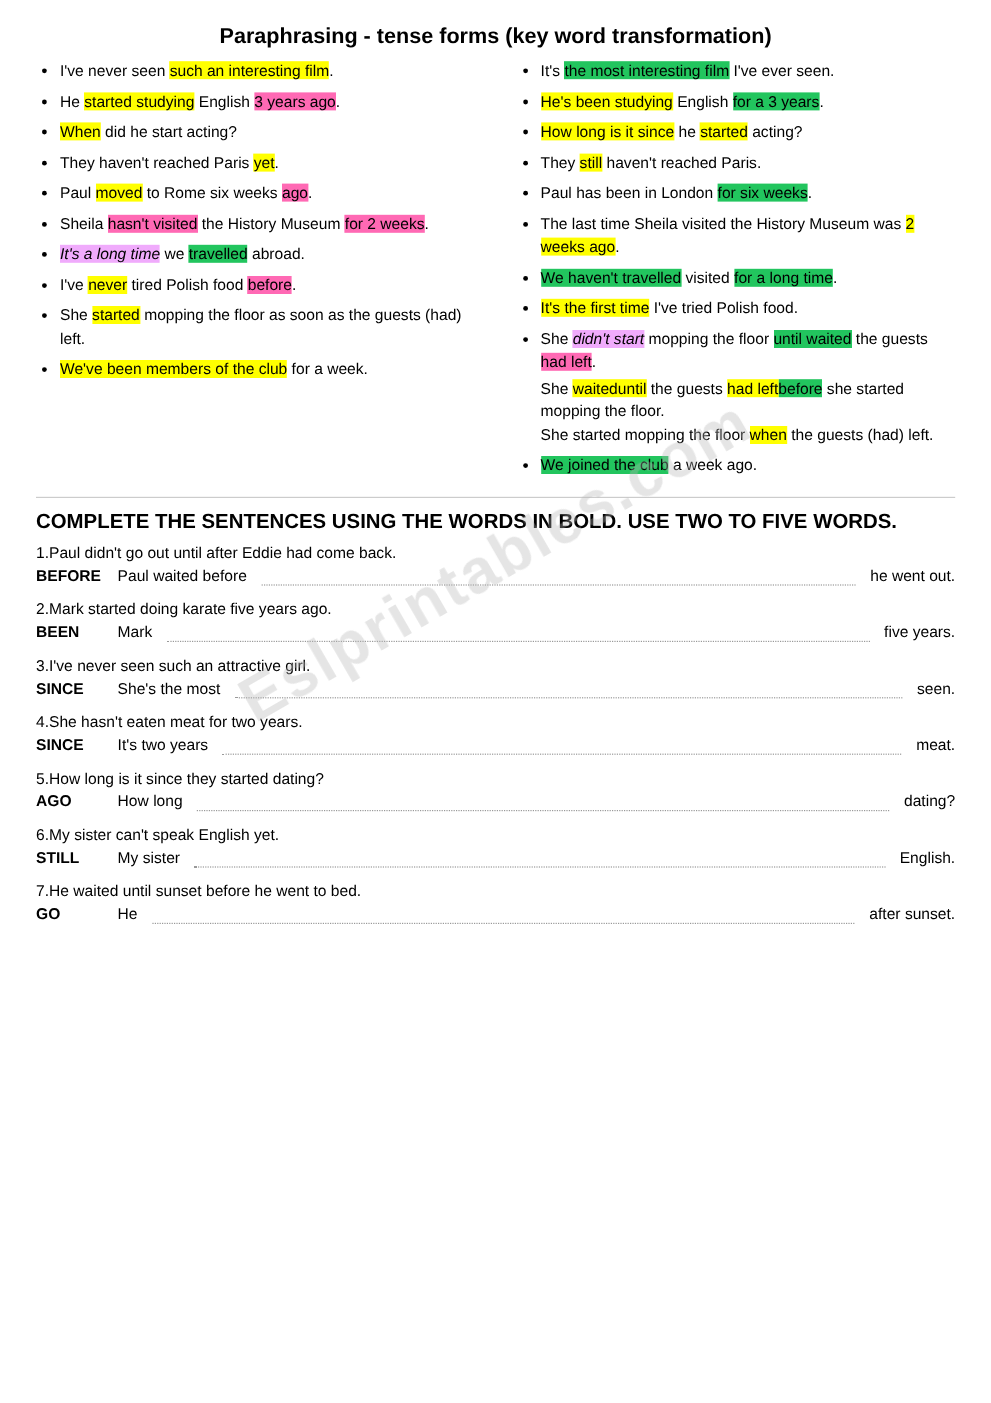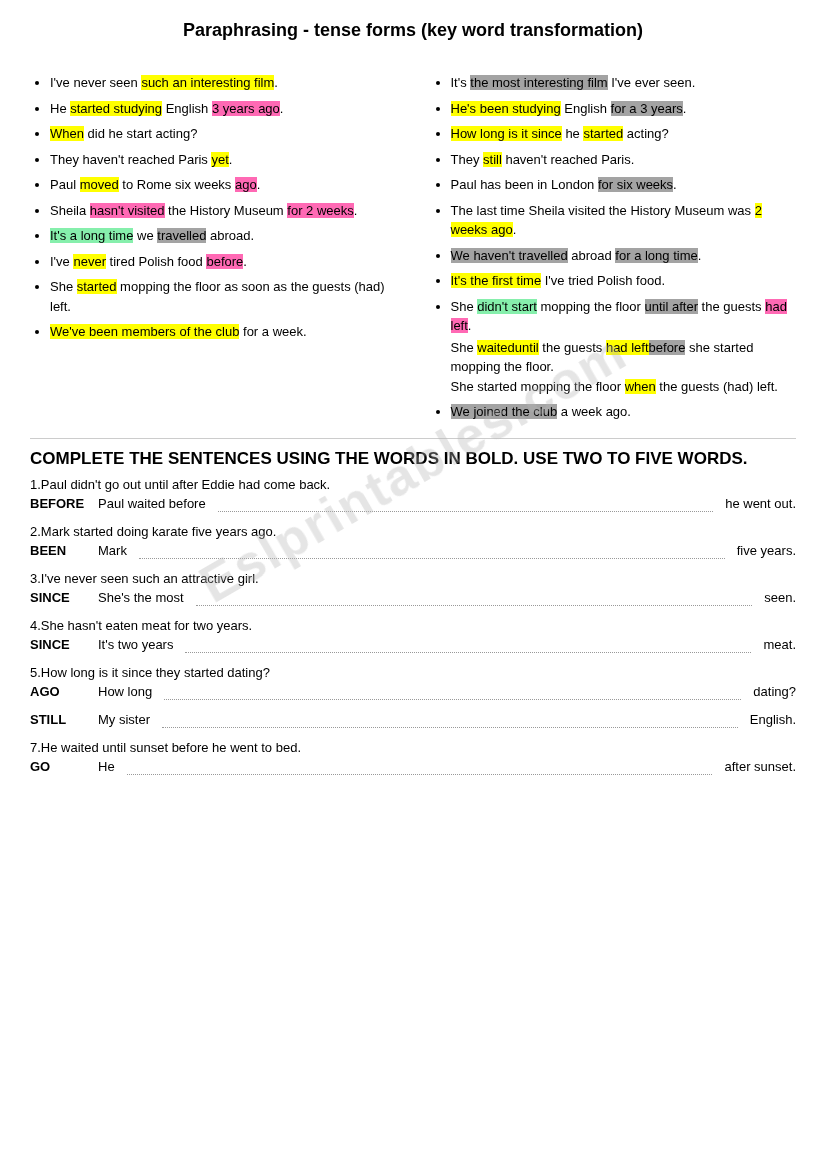--- a/index.html
+++ b/index.html
@@ -9,42 +9,42 @@
       background: #fff;
       color: #000;
       padding: 20px 30px;
       width: 826px;
       min-height: 1169px;
     }
     h1 {
       text-align: center;
       font-size: 18px;
       font-weight: bold;
-      margin-bottom: 32px;
+      margin-bottom: 8px;
     }
     .two-col {
       display: flex;
       gap: 35px;
       margin-bottom: 4px;
     }
     .col {
       flex: 1;
     }
     ul {
       list-style: disc;
       padding-left: 20px;
     }
     ul li {
       margin-bottom: 6px;
       line-height: 1.5;
     }
     .hl-yellow { background-color: #ffff00; }
-    .hl-green { background-color: #a3a3a3; }
+    .hl-green { background-color: #22c55e; }
     .hl-pink { background-color: #ff69b4; }
-    .hl-magenta { background-color: #86efac; }
+    .hl-magenta { background-color: #f0abfc; font-style: italic; }
     .divider {
       border: none;
       border-top: 1px solid #ccc;
       margin: 10px 0;
     }
     .section-title {
       font-weight: bold;
       font-size: 17px;
       margin: 10px 0 8px 0;
     }
@@ -111,24 +111,24 @@
       </ul>
   </div>
   <div class="col">
     <ul id="right-list">
         <li><span>It's </span><span class="hl-green">the most interesting film</span><span> I've ever seen.</span></li>
         <li><span class="hl-yellow">He's been studying</span><span> English </span><span class="hl-green">for a 3 years</span><span>.</span></li>
         <li><span class="hl-yellow">How long is it since</span><span> he </span><span class="hl-yellow">started</span><span> acting?</span></li>
         <li><span>They </span><span class="hl-yellow">still</span><span> haven't reached Paris.</span></li>
         <li><span>Paul has been in London </span><span class="hl-green">for six weeks</span><span>.</span></li>
         <li><span>The last time Sheila visited the History Museum was </span><span class="hl-yellow">2 weeks ago</span><span>.</span></li>
-        <li><span class="hl-green">We haven't travelled</span><span> abroad </span><span class="hl-green">for a long time</span><span>.</span></li>
+        <li><span class="hl-green">We haven't travelled</span><span> visited </span><span class="hl-green">for a long time</span><span>.</span></li>
         <li><span class="hl-yellow">It's the first time</span><span> I've tried Polish food.</span></li>
         <li>
-          <div style="margin-bottom: 2px;"><span>She </span><span class="hl-magenta">didn't start</span><span> mopping the floor </span><span class="hl-green">until after</span><span> the guests </span><span class="hl-pink">had left</span><span>.</span></div>
+          <div style="margin-bottom: 2px;"><span>She </span><span class="hl-magenta">didn't start</span><span> mopping the floor </span><span class="hl-green">until waited</span><span> the guests </span><span class="hl-pink">had left</span><span>.</span></div>
           <div><span>She </span><span class="hl-yellow">waited</span><span class="hl-yellow">until</span><span> the guests </span><span class="hl-yellow">had left</span><span class="hl-green">before</span><span> she started mopping the floor.</span></div>
           <div style="margin-bottom: 2px;"><span>She started mopping the floor </span><span class="hl-yellow">when</span><span> the guests (had) left.</span></div>
         </li>
         <li><span class="hl-green">We joined the club</span><span> a week ago.</span></li>
       </ul>
   </div>
 </div>
 
 <hr class="divider">
 
@@ -174,20 +174,21 @@
     <div class="exercise-item">
       <div class="exercise-sentence">5.How long is it since they started dating?</div>
       <div class="exercise-answer-line">
         <span class="key-word">AGO</span>
         <span>How long </span>
         <span class="dotted-line">&nbsp;&nbsp;&nbsp;&nbsp;&nbsp;&nbsp;&nbsp;&nbsp;&nbsp;&nbsp;&nbsp;&nbsp;&nbsp;&nbsp;&nbsp;&nbsp;&nbsp;&nbsp;&nbsp;&nbsp;&nbsp;&nbsp;&nbsp;&nbsp;&nbsp;&nbsp;&nbsp;&nbsp;&nbsp;&nbsp;&nbsp;&nbsp;&nbsp;&nbsp;&nbsp;&nbsp;&nbsp;&nbsp;&nbsp;&nbsp;</span>
         <span class="answer-suffix">dating?</span>
       </div>
     </div>
     <div class="exercise-item">
+      <div class="exercise-sentence">6.My sister can't speak English yet.</div>
       <div class="exercise-answer-line">
         <span class="key-word">STILL</span>
         <span>My sister </span>
         <span class="dotted-line">&nbsp;&nbsp;&nbsp;&nbsp;&nbsp;&nbsp;&nbsp;&nbsp;&nbsp;&nbsp;&nbsp;&nbsp;&nbsp;&nbsp;&nbsp;&nbsp;&nbsp;&nbsp;&nbsp;&nbsp;&nbsp;&nbsp;&nbsp;&nbsp;&nbsp;&nbsp;&nbsp;&nbsp;&nbsp;&nbsp;&nbsp;&nbsp;&nbsp;&nbsp;&nbsp;&nbsp;&nbsp;&nbsp;&nbsp;&nbsp;</span>
         <span class="answer-suffix">English.</span>
       </div>
     </div>
     <div class="exercise-item">
       <div class="exercise-sentence">7.He waited until sunset before he went to bed.</div>
       <div class="exercise-answer-line">

